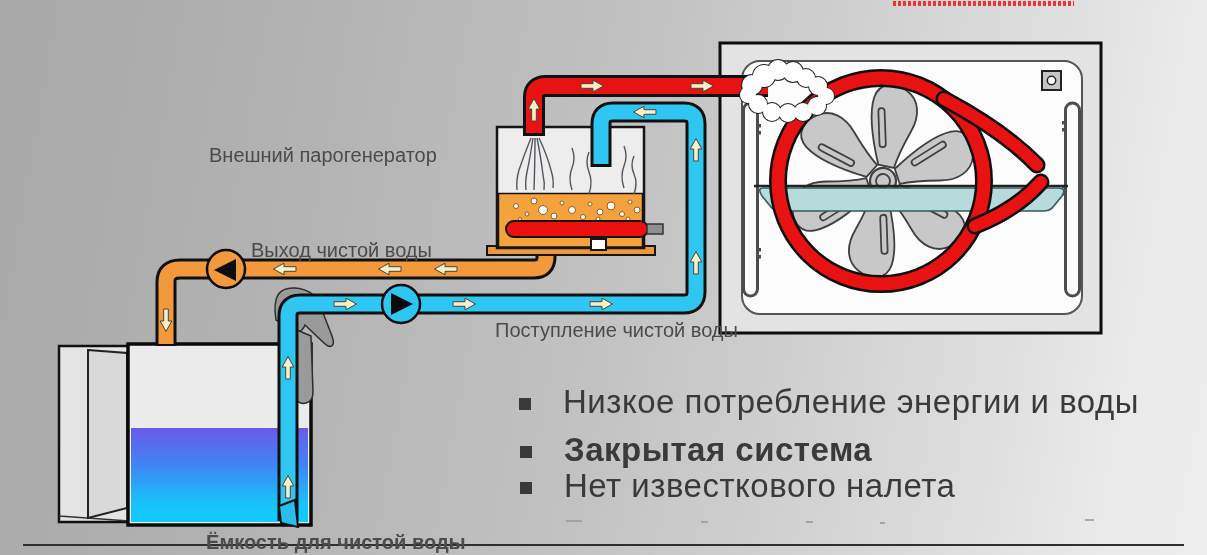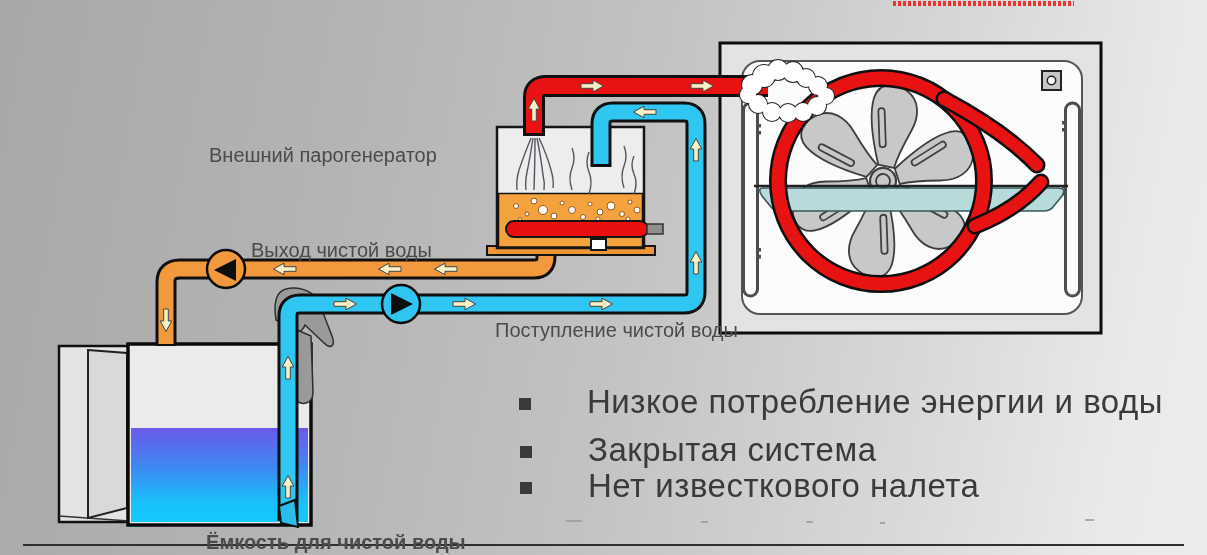--- a/index.html
+++ b/index.html
@@ -8,21 +8,21 @@
     font-family:"Liberation Sans","DejaVu Sans",sans-serif;
     background:linear-gradient(100deg,#a8a8a8 0%,#b4b4b4 28%,#c3c3c3 52%,#d9d9d9 76%,#eaeaea 92%,#ededed 100%);
   }
   #diagram-svg{position:absolute;left:0;top:0;}
   .lbl{position:absolute;color:#4b4b4b;font-size:20px;white-space:nowrap;z-index:5;}
   .rule{position:absolute;background:#2f2f2f;z-index:2;}
   .dotted-red{
     position:absolute;left:893px;top:1px;width:181px;height:5px;z-index:6;
     background:repeating-linear-gradient(90deg,#ee3333 0 3px,transparent 3px 5px);
   }
-  .bullet-row{position:absolute;display:flex;align-items:flex-start;z-index:5;gap:24px;}
+  .bullet-row{position:absolute;display:flex;align-items:flex-start;z-index:5;}
   .bsq{width:12px;height:12px;background:#3a3a3a;margin-top:14px;flex:0 0 auto;}
   .btext{margin-left:32px;font-size:33px;letter-spacing:0.5px;color:#3a3a3a;line-height:1.12;white-space:nowrap;}
   .ghost{position:absolute;height:2px;background:#9b9b9b;opacity:.8;z-index:4;}
 </style>
 </head>
 <body>
 
 <div id="stage">
 
   <div class="dotted-red"></div>
@@ -235,21 +235,21 @@
 
   <div class="lbl" style="left:209px;top:144px;">Внешний парогенератор</div>
   <div class="lbl" style="left:251px;top:239px;text-align:right;">Выход чистой воды</div>
   <div class="lbl" style="left:457px;top:319px;margin-left:38px;">Поступление чистой воды</div>
   <div class="lbl" style="left:206px;top:531px;font-weight:bold;">Ёмкость для чистой воды</div>
 
   <div class="bullet-row" style="left:519px;top:384px;">
     <span class="bsq"></span>
     <span class="btext">Низкое потребление энергии и воды</span>
   </div>
-  <div class="bullet-row" style="left:520px;top:432px;">
+  <div class="bullet-row" style="left:520px;top:432px;font-weight:bold;">
     <span class="bsq"></span>
     <span class="btext">Закрытая система</span>
   </div>
   <div class="bullet-row" style="left:520px;top:468px;">
     <span class="bsq"></span>
     <span class="btext">Нет известкового налета</span>
   </div>
 
 </div>
 

